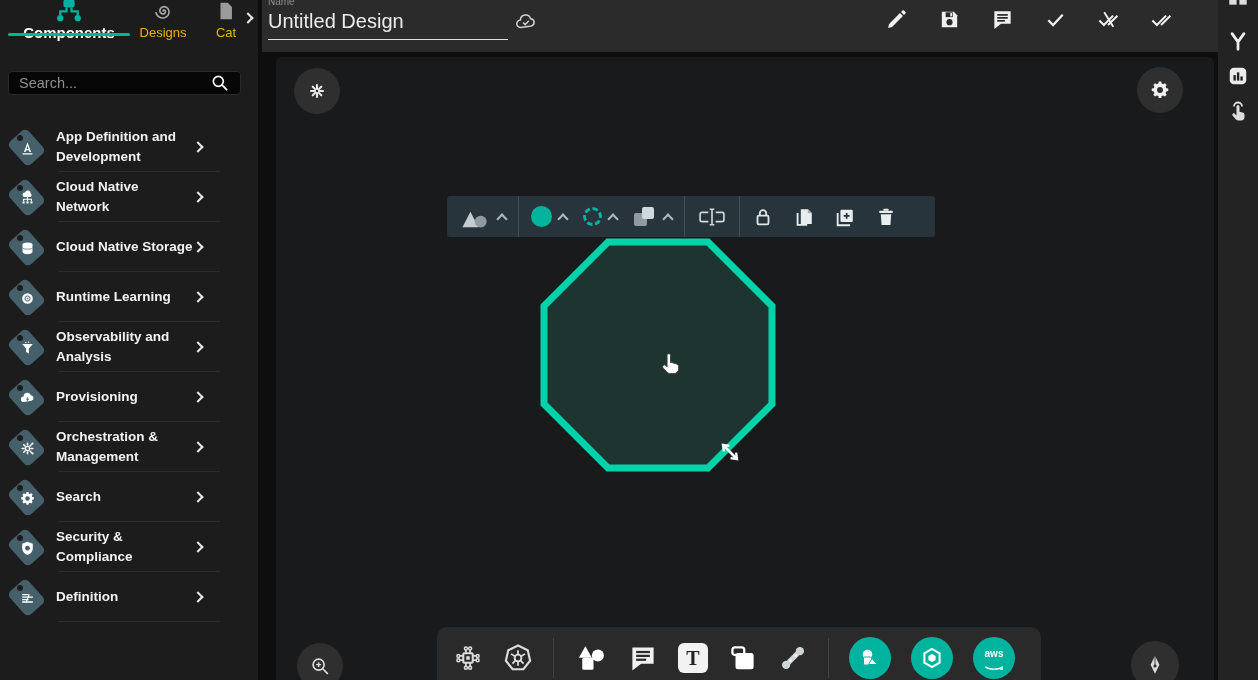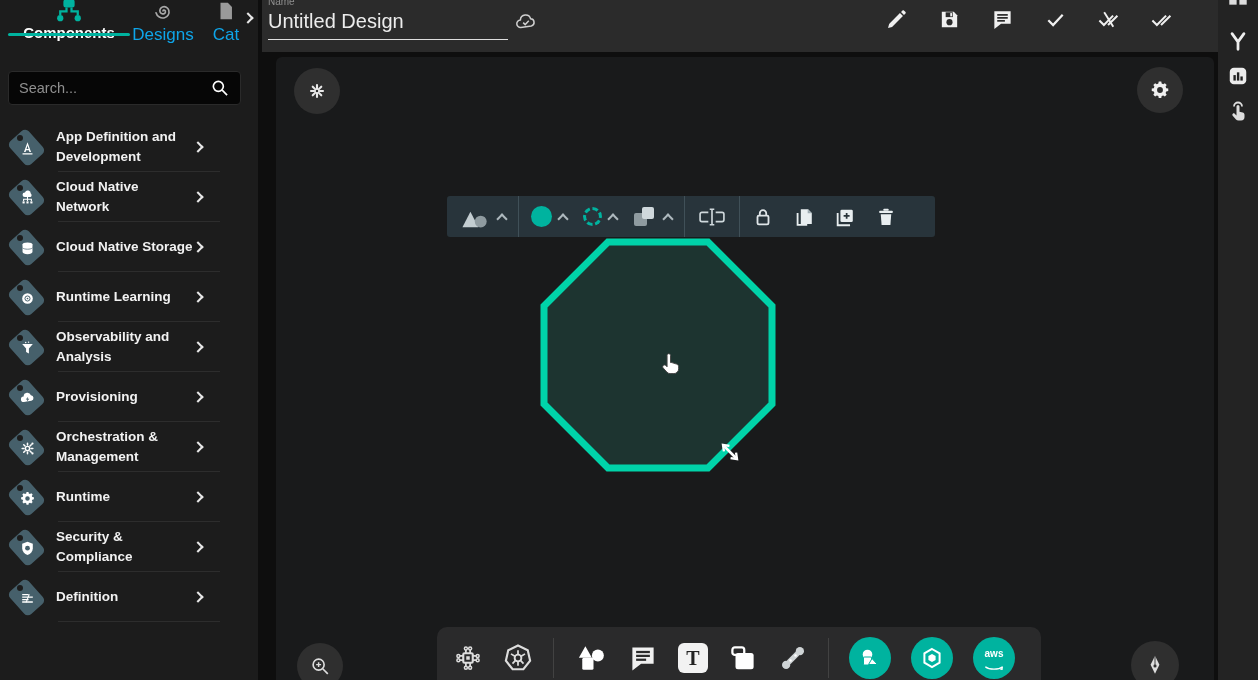--- a/index.html
+++ b/index.html
@@ -11,29 +11,29 @@
   .left-panel { position:absolute; left:0; top:0; width:258px; height:680px;
                 background:#1c1c1c; overflow:hidden; }
   .tabs { position:relative; height:56px; overflow:hidden; }
   .tab { position:absolute; top:0; text-align:center; cursor:pointer; }
   .tab-components { left:8px; width:122px; }
   .tab-designs { left:132px; width:62px; }
   .tab-catalog { left:200px; width:52px; }
   .tab-icon { display:block; margin:0 auto; }
   .tab-components .tab-icon { width:30px; height:24px; margin-top:-5px; }
   .tab-designs .tab-icon, .tab-catalog .tab-icon { width:22px; height:20px; margin-top:0; }
-  .tab-label { display:block; margin-top:5px; font-size:17px; color:#0ea5e9; }
+  .tab-label { display:block; margin-top:5px; font-size:13px; color:#eab308; }
   .tab-components .tab-label { font-size:15px; font-weight:bold; color:#fff; }
   .tab-underline { position:absolute; left:0; right:0; bottom:5px; height:3px;
                    border-radius:2px; background:#00B39F; }
   .tabs-chevron { position:absolute; right:6px; top:8px; }
   .chev { display:inline-block; width:8px; height:8px;
           border-right:2.4px solid #e8e8e8; border-bottom:2.4px solid #e8e8e8;
           transform:rotate(-45deg); }
-  .search-box { position:absolute; left:8px; top:71px; width:233px; height:34px;
+  .search-box { position:absolute; left:8px; top:71px; width:233px; height:24px;
                 background:#060606; border:1px solid #2a2a2a; border-radius:4px;
                 display:flex; align-items:center; padding:0 10px; }
   .search-box input { flex:1; background:transparent; border:none; outline:none;
                       color:#ddd; font-size:14.5px; font-family:inherit; }
   .search-box input::placeholder { color:#8f8f8f; }
   .search-icon { width:20px; height:20px; flex:none; }
   .category-list { position:absolute; left:0; top:122px; width:220px; }
   .cat-row { position:relative; display:flex; align-items:center; min-height:50px;
              padding:4px 18px 4px 8px; cursor:pointer; }
   .cat-row::after { content:""; position:absolute; left:58px; right:0; bottom:0;
@@ -275,21 +275,21 @@
       </div>
 
       <div class="cat-row">
         <span class="tag">
           <span class="tag-body"></span>
           <span class="tag-hole"></span>
           <span class="tag-glyph"><svg viewBox="0 0 24 24">
                 <path fill="#fff" fill-rule="evenodd" d="M10.6 2.8h2.8l.4 2.2 1.7.7 1.8-1.2 2 2-1.2 1.8.7 1.7 2.2.4v2.8l-2.2.4-.7 1.7 1.2 1.8-2 2-1.8-1.2-1.7.7-.4 2.2h-2.8l-.4-2.2-1.7-.7-1.8 1.2-2-2 1.2-1.8-.7-1.7-2.2-.4v-2.8l2.2-.4.7-1.7-1.2-1.8 2-2 1.8 1.2 1.7-.7zM12 15.2a3.2 3.2 0 1 0 0-6.4 3.2 3.2 0 0 0 0 6.4z"></path>
               </svg></span>
         </span>
-        <span class="cat-label">Runtime</span>
+        <span class="cat-label">Search</span>
         <span class="cat-chev chev"></span>
       </div>
 
       <div class="cat-row">
         <span class="tag">
           <span class="tag-body"></span>
           <span class="tag-hole"></span>
           <span class="tag-glyph"><svg viewBox="0 0 24 24">
                 <path d="M12 2.5l7.5 2.8v6.2c0 4.8-3.2 8-7.5 9.8-4.3-1.8-7.5-5-7.5-9.8V5.3z" fill="#fff"></path>
                 <circle cx="12" cy="11.5" r="3.4" fill="#46606b"></circle>

